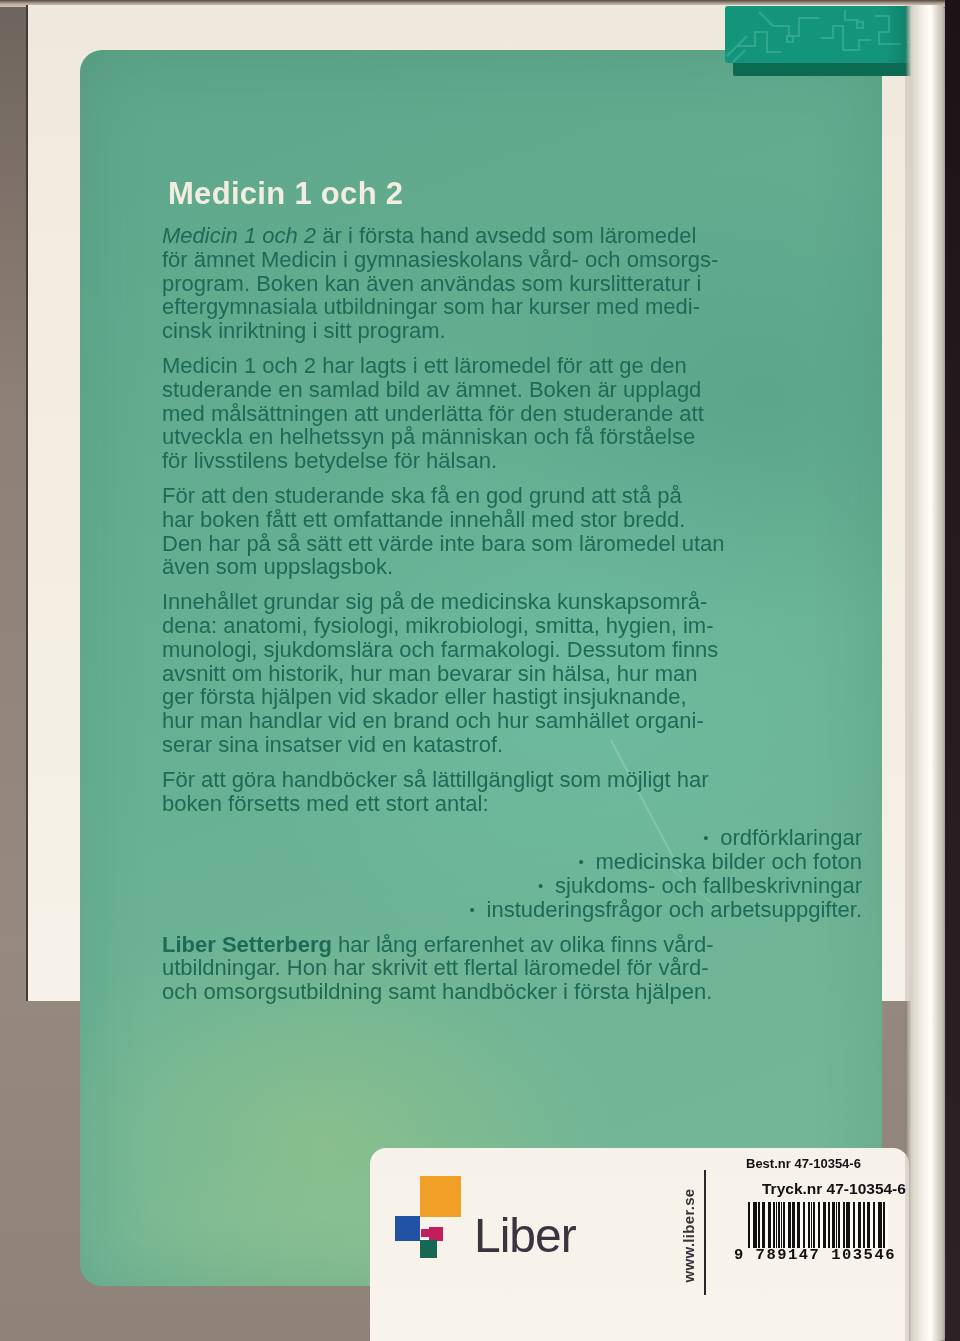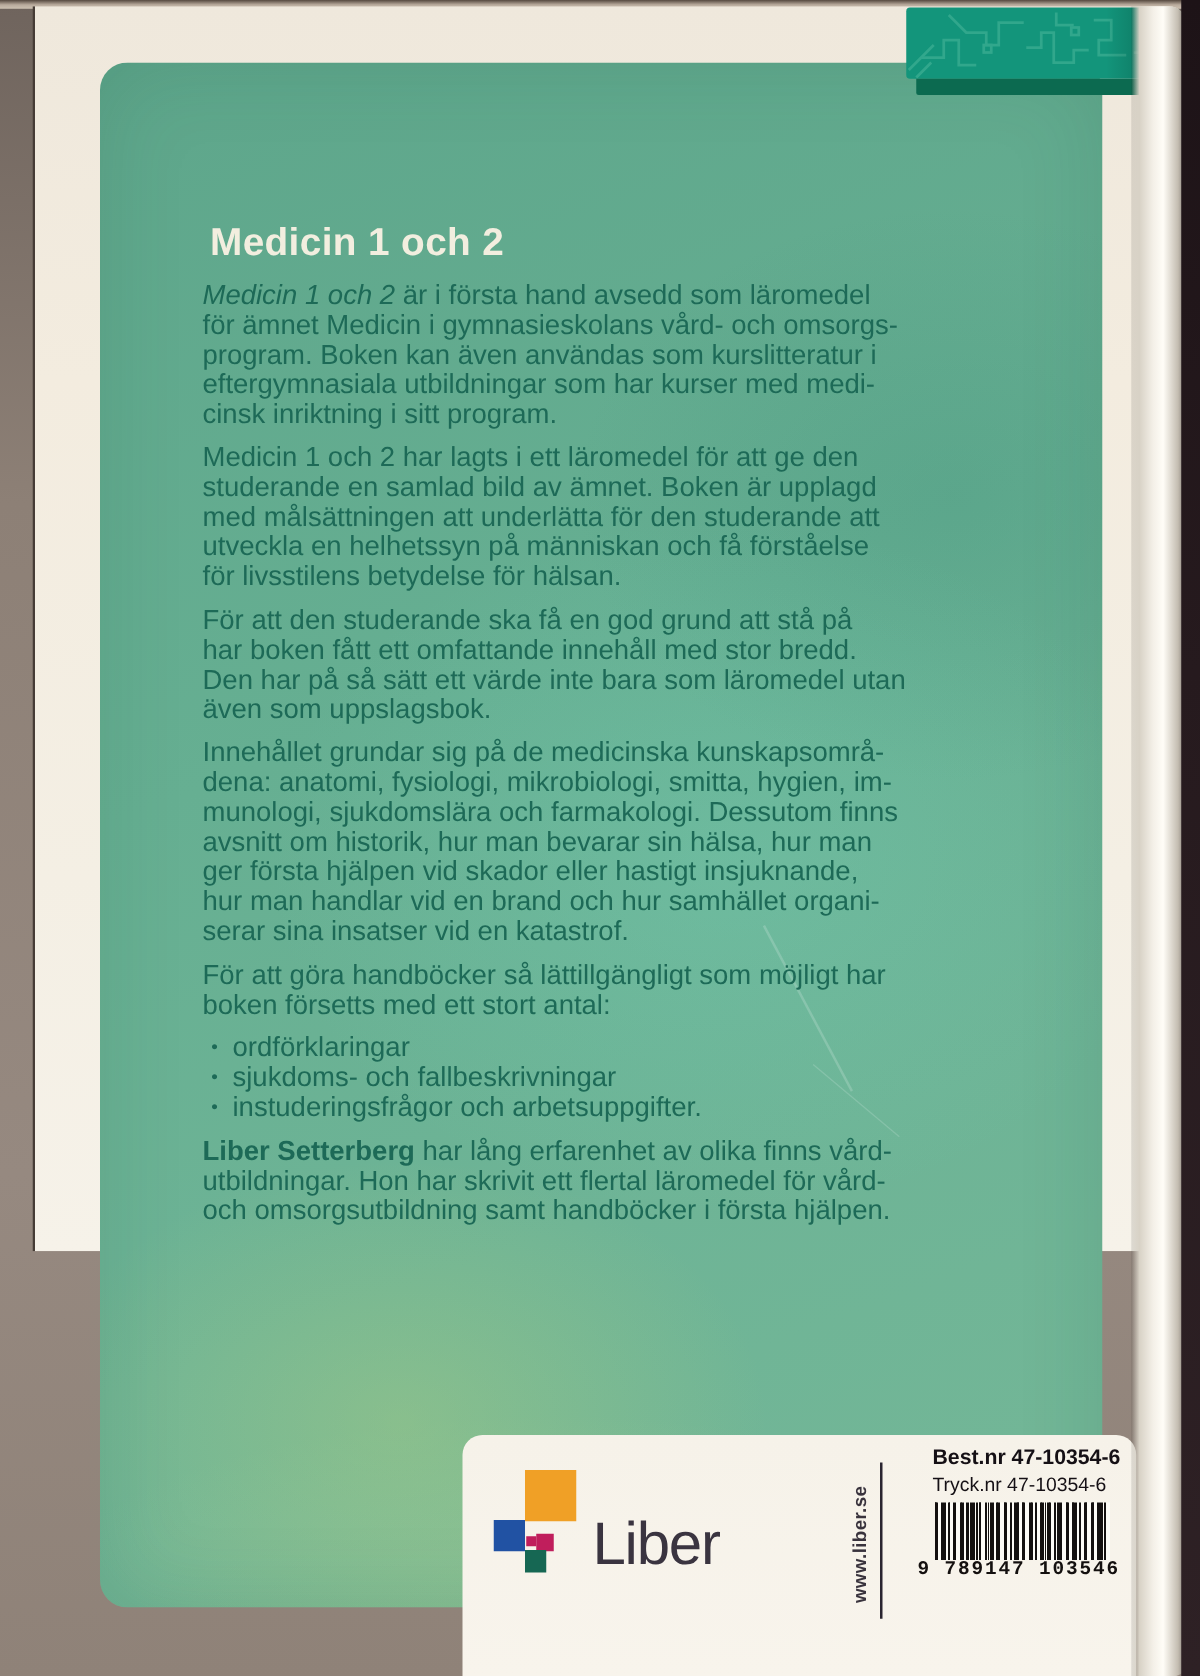--- a/index.html
+++ b/index.html
@@ -43,35 +43,35 @@
     border-radius:0 0 8px 2px;}
   
   .title{position:absolute;left:166px;top:176px;font-size:31px;font-weight:700;
     color:#f2eedf;letter-spacing:0.3px;}
   .body-text{position:absolute;left:160px;top:224px;width:700px;
     font-size:22px;line-height:23.8px;font-weight:500;color:#1d6a57;}
   .body-text p{margin:0 0 11px 0;white-space:pre-line;}
   .lead-italic{font-style:italic;}
   .lead-bold{font-weight:700;}
   .bullet-list{margin:0 0 11px 0;}
-  .bullet-row{display:flex;align-items:flex-start;}
+  .bullet-row{display:flex;align-items:flex-start;justify-content:flex-end;}
   .bullet-row .dot{width:24px;padding-left:7px;box-sizing:border-box;font-size:15px;line-height:23.8px;}
   .bullet-row .dot::before{content:"\2022";}
   
   .pub-box{position:absolute;left:368px;top:1148px;width:539px;height:193px;
     background:linear-gradient(180deg,#f6f2e9 0%,#f8f4ec 100%);border-radius:16px 16px 0 0;}
   .sq{position:absolute;}
   .wordmark{position:absolute;left:104px;top:60px;font-size:48px;font-weight:400;
     color:#3a3440;letter-spacing:-1px;}
   .site-vert{position:absolute;left:253px;top:79px;width:130px;height:17px;
     transform:rotate(-90deg);text-align:center;font-size:15px;font-weight:700;color:#39333d;
     letter-spacing:0.3px;}
   .vrule{position:absolute;left:334px;top:22px;width:2px;height:125px;background:#2a2530;}
-  .bestnr{position:absolute;left:376px;top:8px;font-size:17px;font-weight:700;color:#151015;}
-  .trycknr{position:absolute;left:376px;top:32px;font-size:15.5px;font-weight:400;color:#151015;}
+  .bestnr{position:absolute;left:376px;top:8px;font-size:13px;font-weight:700;color:#151015;}
+  .trycknr{position:absolute;left:392px;top:32px;font-size:15.5px;font-weight:700;color:#151015;}
   .barcode{position:absolute;left:378px;top:54px;width:140px;height:46px;background:#fdfbf6;
     background-image:
       repeating-linear-gradient(90deg,#14100f 0 2px,transparent 2px 5px),
       repeating-linear-gradient(90deg,#14100f 0 1.5px,transparent 1.5px 7px),
       repeating-linear-gradient(90deg,#14100f 0 1px,transparent 1px 11px);}
   .bc-digits{position:absolute;left:364px;top:98px;width:158px;font-family:"Liberation Mono",monospace;
     font-size:15.5px;font-weight:700;color:#14100f;letter-spacing:1.5px;white-space:nowrap;}
 </style>
 </head>
 <body>
@@ -108,20 +108,24 @@
 avsnitt om historik, hur man bevarar sin hälsa, hur man
 ger första hjälpen vid skador eller hastigt insjuknande,
 hur man handlar vid en brand och hur samhället organi-
 serar sina insatser vid en katastrof.</p>
     <p>För att göra handböcker så lättillgängligt som möjligt har
 boken försetts med ett stort antal:</p>
     <div class="bullet-list">
       <div class="bullet-row">
           <span class="dot"></span>
           <span>ordförklaringar</span>
+        </div>
+      <div class="bullet-row">
+          <span class="dot"></span>
+          <span>medicinska bilder och foton</span>
         </div>
       <div class="bullet-row">
           <span class="dot"></span>
           <span>sjukdoms- och fallbeskrivningar</span>
         </div>
       <div class="bullet-row">
           <span class="dot"></span>
           <span>instuderingsfrågor och arbetsuppgifter.</span>
         </div>
     </div>

